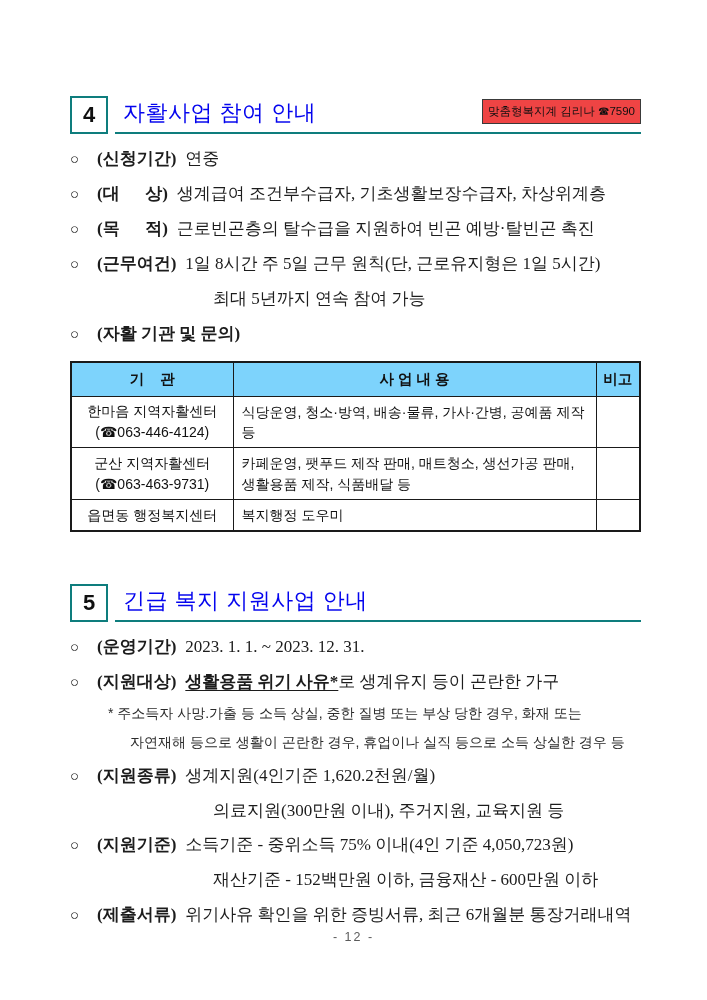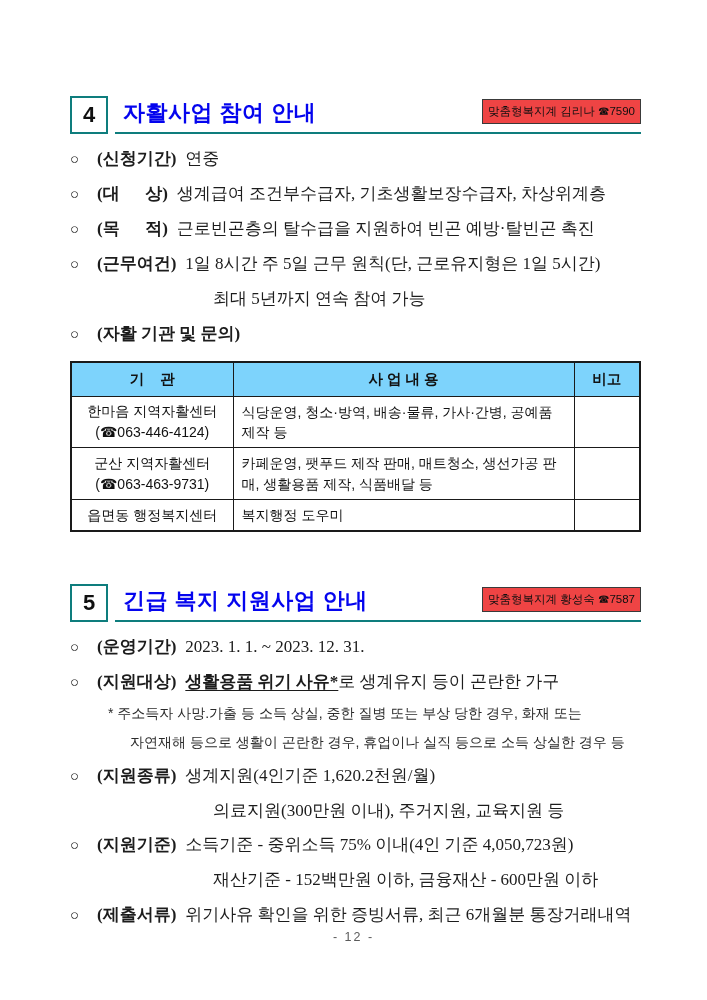--- a/index.html
+++ b/index.html
@@ -27,21 +27,21 @@
   }
   .sec-rule {
     flex: 1; margin-left: 7px;
     border-bottom: 2px solid #0e7d7d;
     display: flex; align-items: center; justify-content: space-between;
     padding: 0 0 3px 8px;
   }
   .sec-title {
     color: #0404ee;
     font-family: "Liberation Sans", sans-serif;
-    font-weight: bold; font-size: 22px;
+    font-weight: normal; font-size: 22px;
     letter-spacing: 0.5px;
     white-space: nowrap;
   }
   .contact-box {
     border: 1px solid #3a3a3a;
     font-family: "Liberation Sans", sans-serif;
     font-size: 11.5px; color: #101010;
     padding: 4px 5px;
     white-space: nowrap;
     background: #ef4444;
@@ -80,21 +80,21 @@
   }
   .info th, .info td { border: 1px solid #1a1a1a; }
   .info th {
     background: #7dd3fc;
     padding: 7px 4px;
     font-size: 14.5px; font-weight: bold;
     white-space: pre;
   }
   .info td { padding: 5px 8px; line-height: 1.45; }
   .info td.org { text-align: center; width: 162px; padding: 4px 2px; }
-  .info th.note-col, .info td.note-col { width: 66px; }
+  .info th.note-col, .info td.note-col { width: 44px; }
   .org-phone { margin-top: 1px; }
 
   
   .footer {
     position: absolute; left: 0; right: 0; top: 930px;
     text-align: center;
     font-family: "Liberation Sans", sans-serif;
     font-size: 12.5px; color: #5a5a5a;
     letter-spacing: 2px;
   }
@@ -174,21 +174,20 @@
         <td>복지행정 도우미</td>
         <td class="note-col"></td>
       </tr>
     </tbody>
   </table>
 
   <div class="sec-header second">
     <div class="sec-num">5</div>
     <div class="sec-rule">
       <span class="sec-title">긴급 복지 지원사업 안내</span>
-      <span class="contact-box">맞춤형복지계  황성숙  ☎7587</span>
     </div>
   </div>
 
   <div class="items">
     <div class="item">
       <span class="bullet">○</span>
       <span class="label">(운영기간)</span>
       <span class="value">2023. 1. 1. ~ 2023. 12. 31.</span>
     </div>
     <div class="item">

